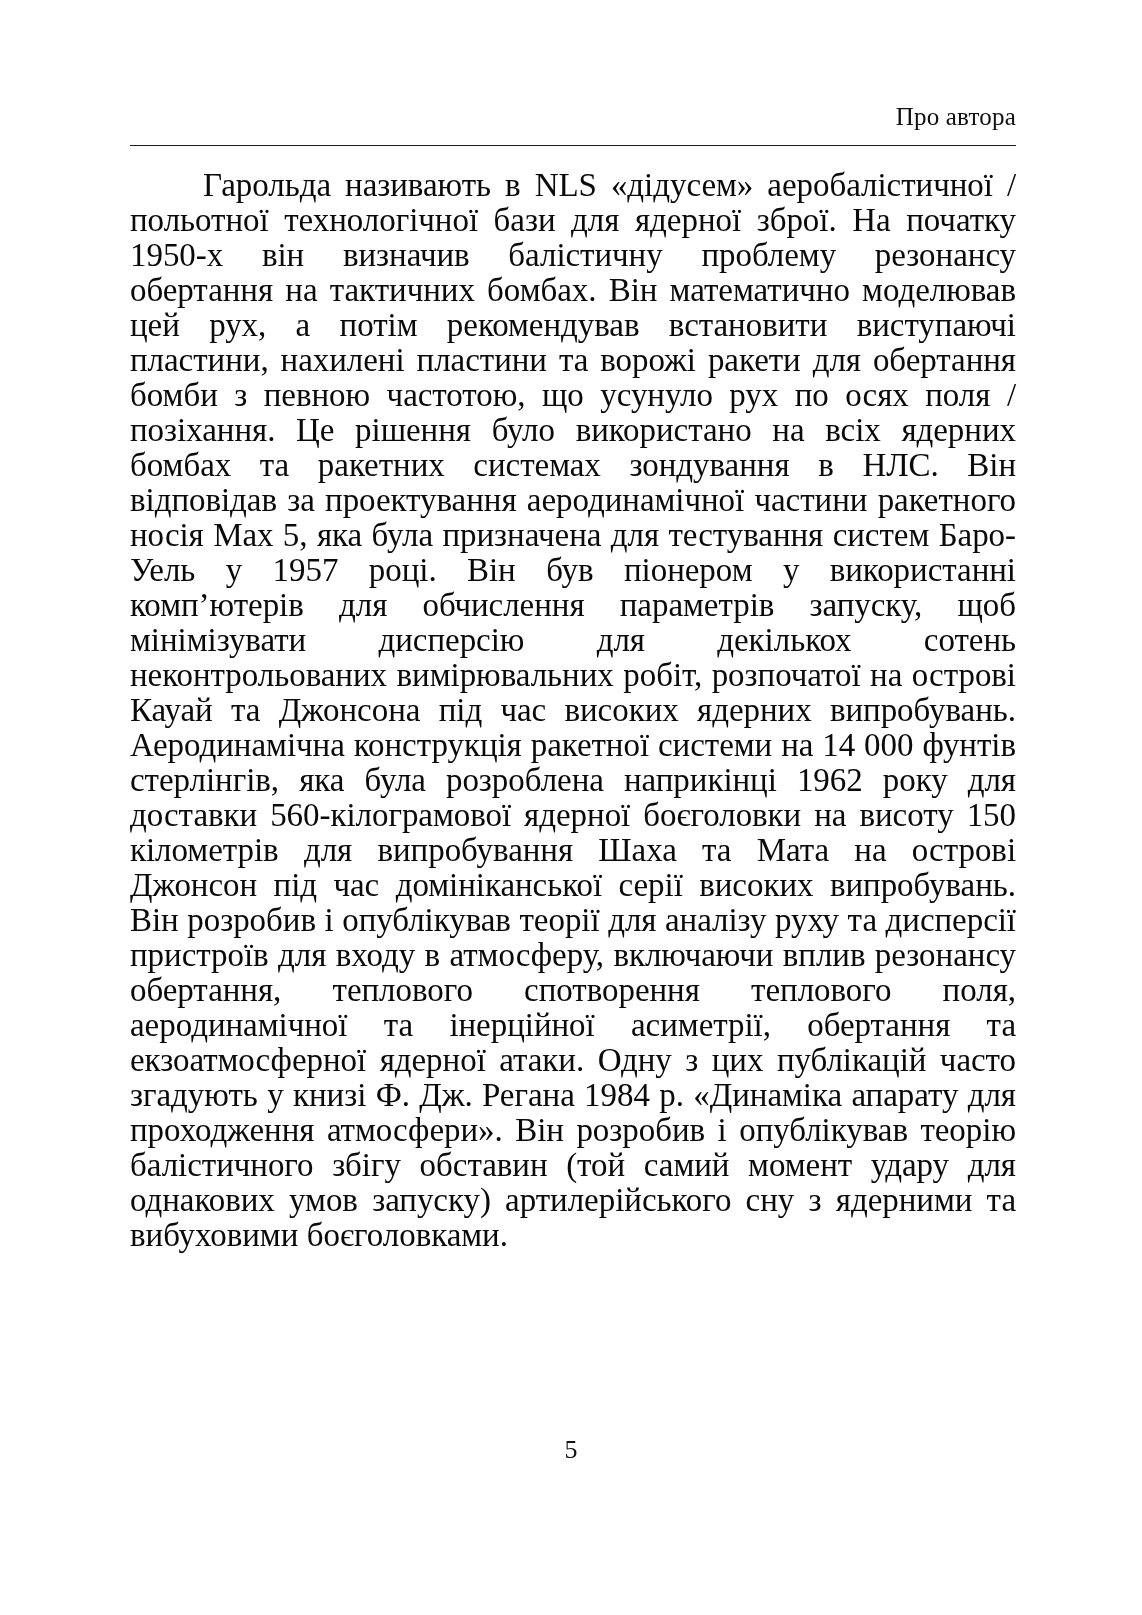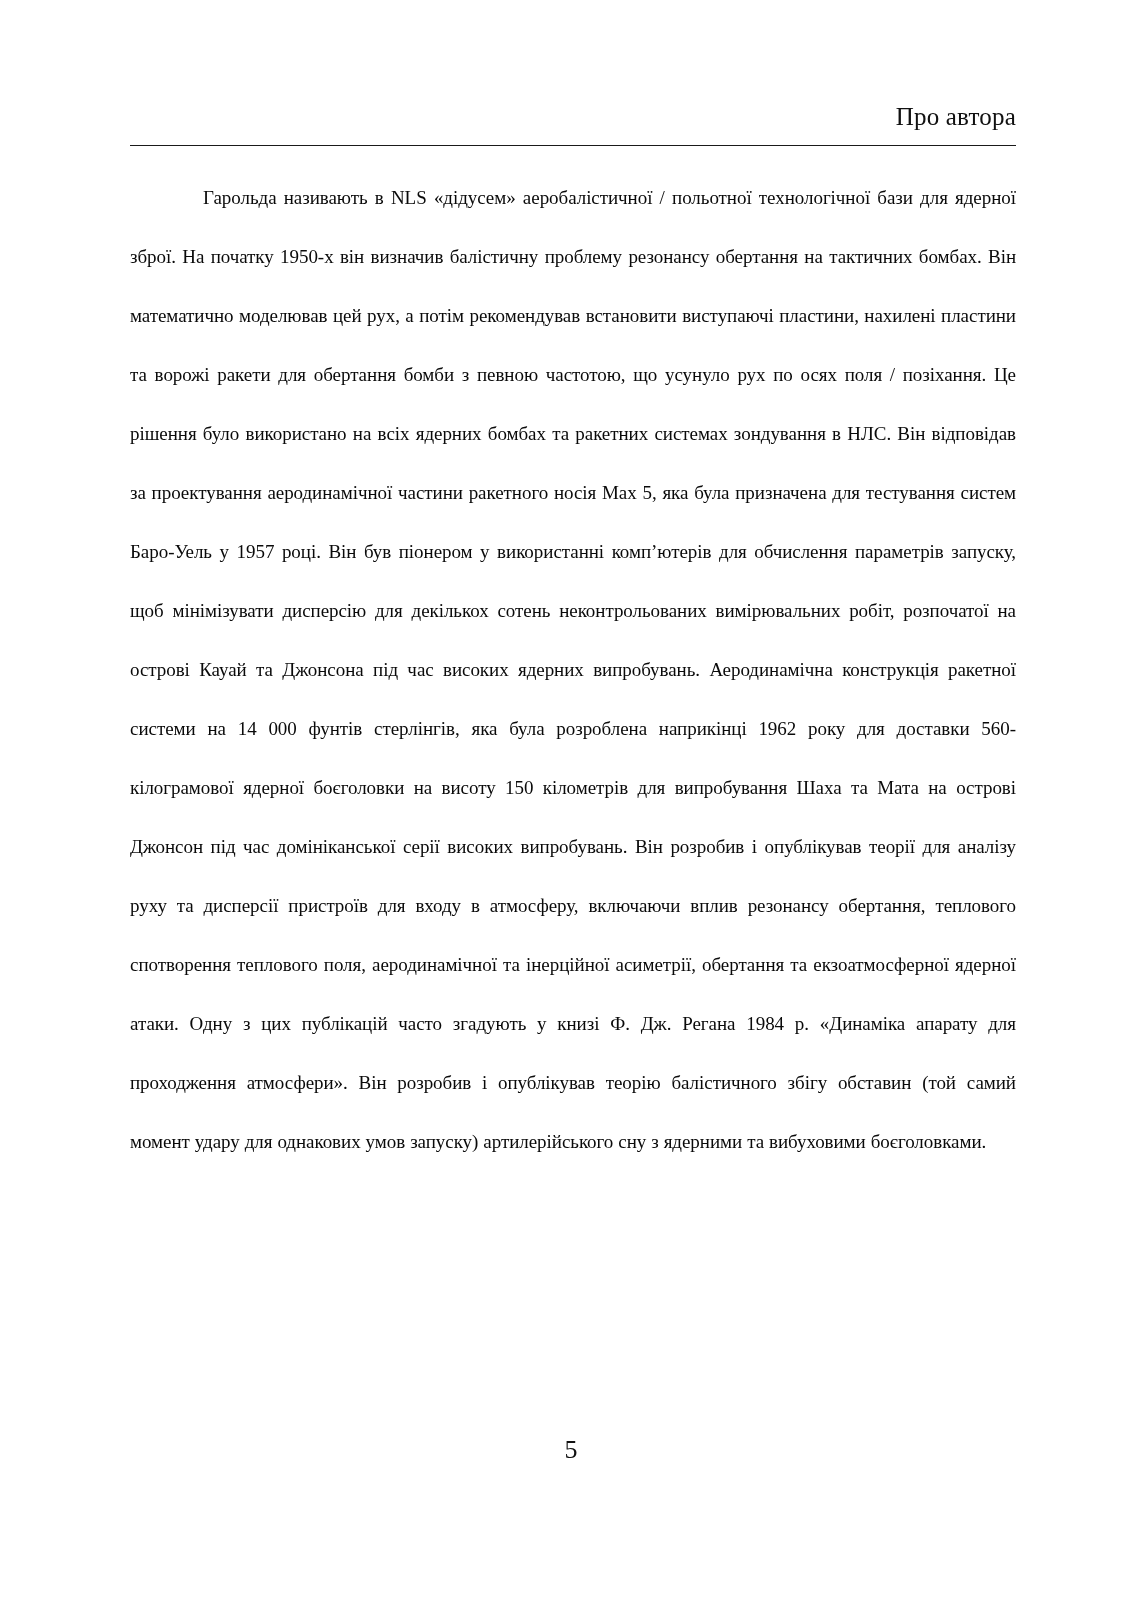--- a/index.html
+++ b/index.html
@@ -44,22 +44,22 @@
   .textblock {
     position: absolute;
     left: 130px;
     top: 168px;
     width: 886px;
   }
   .para {
     margin: 0;
     text-align: justify;
     text-justify: inter-word;
-    font-size: 19px;
-    line-height: 59px;
+    font-size: 33px;
+    line-height: 35px;
     letter-spacing: -0.05px;
     word-spacing: 0.3px;
     text-indent: 73px;
     hyphens: manual;
     -webkit-hyphens: manual;
   }
   .para + .para {
     margin-top: 0;
   }
 

